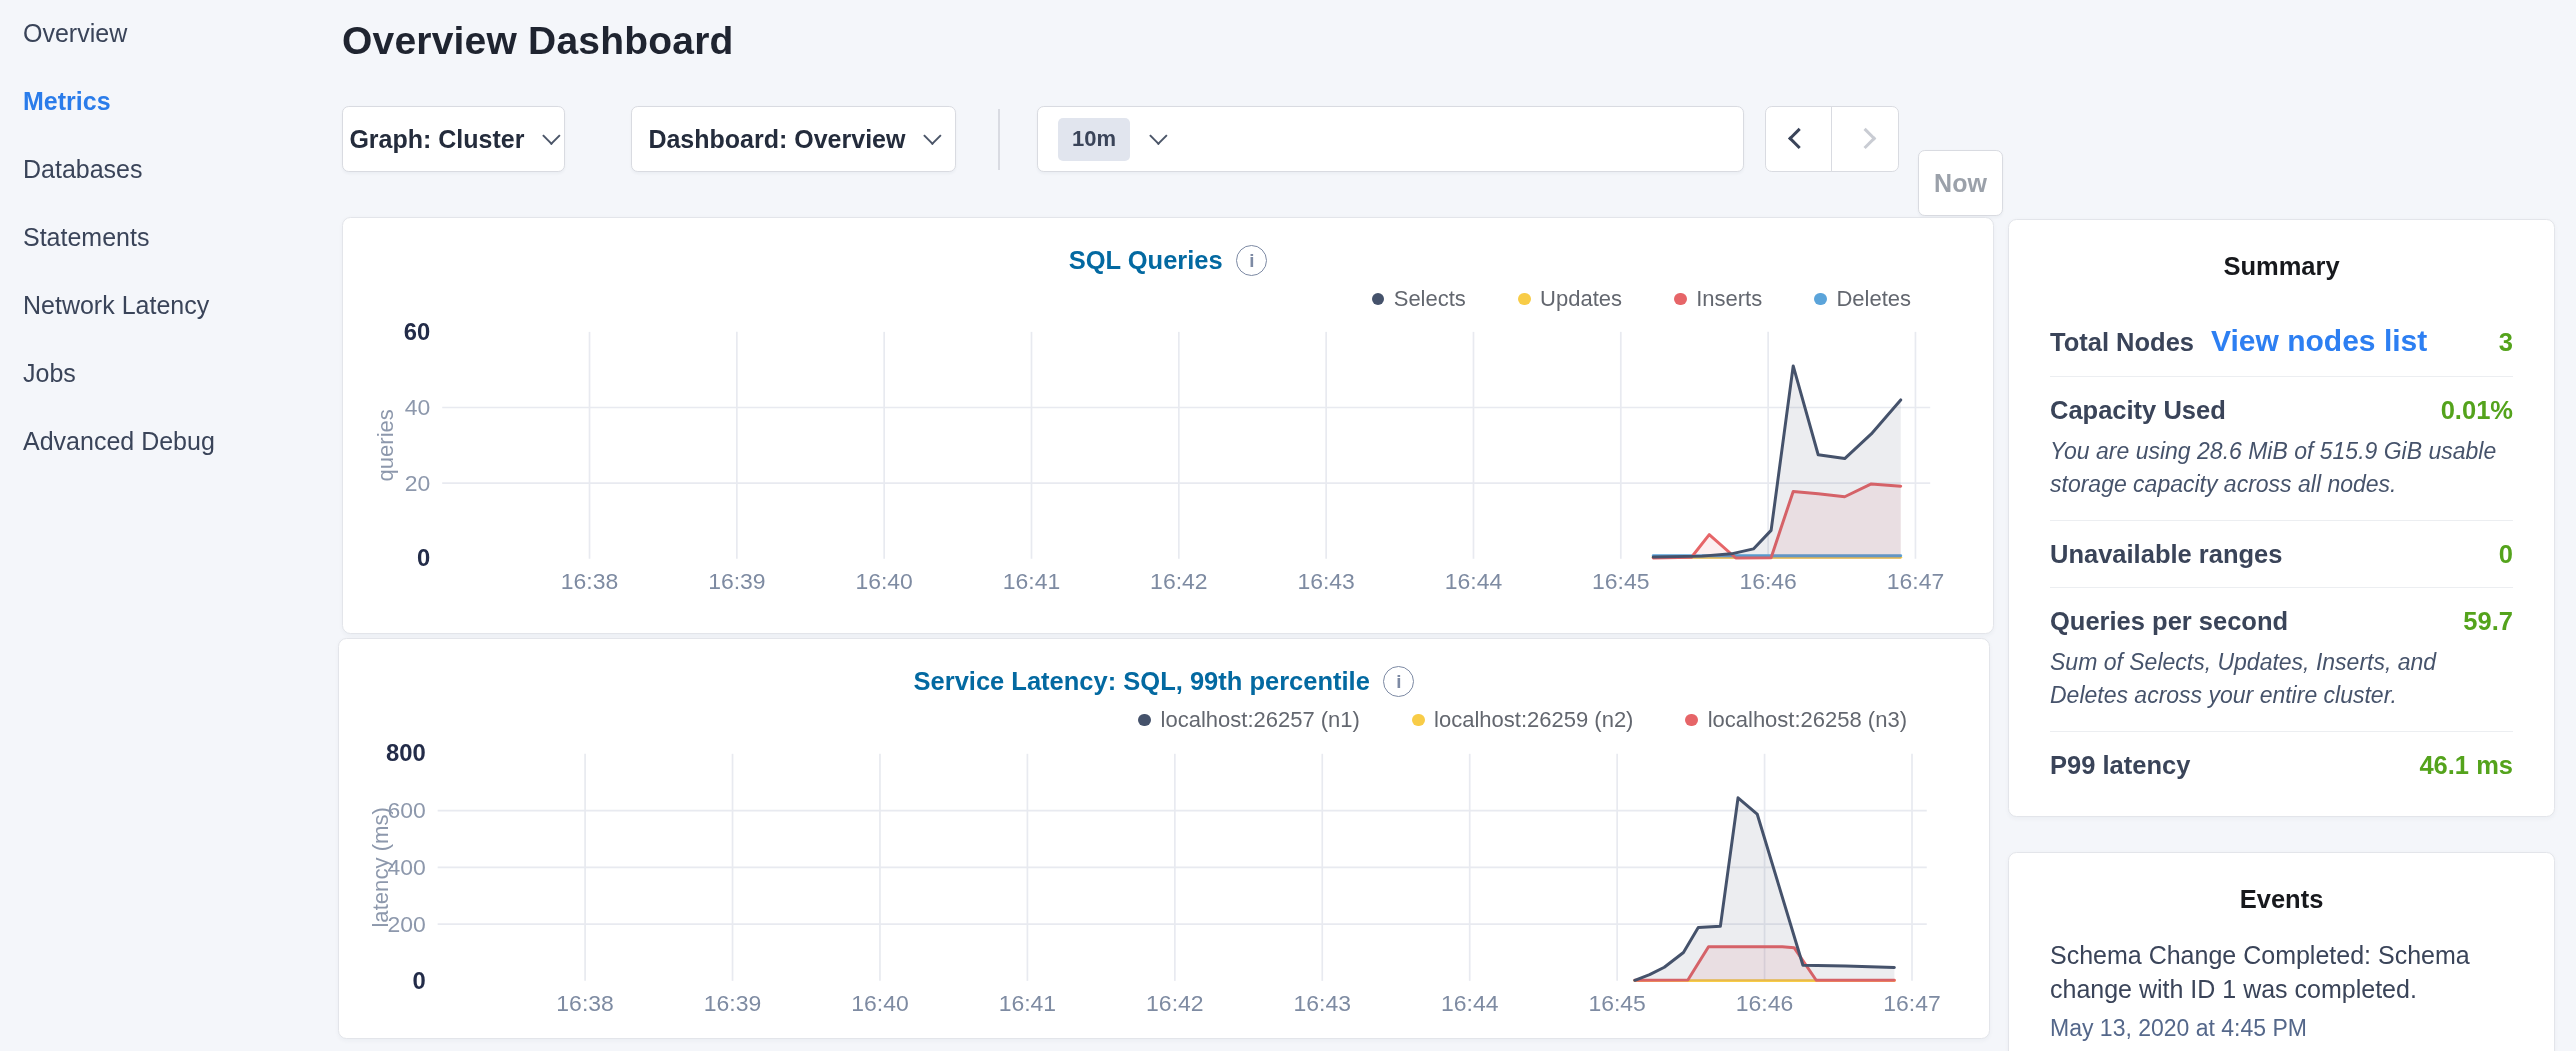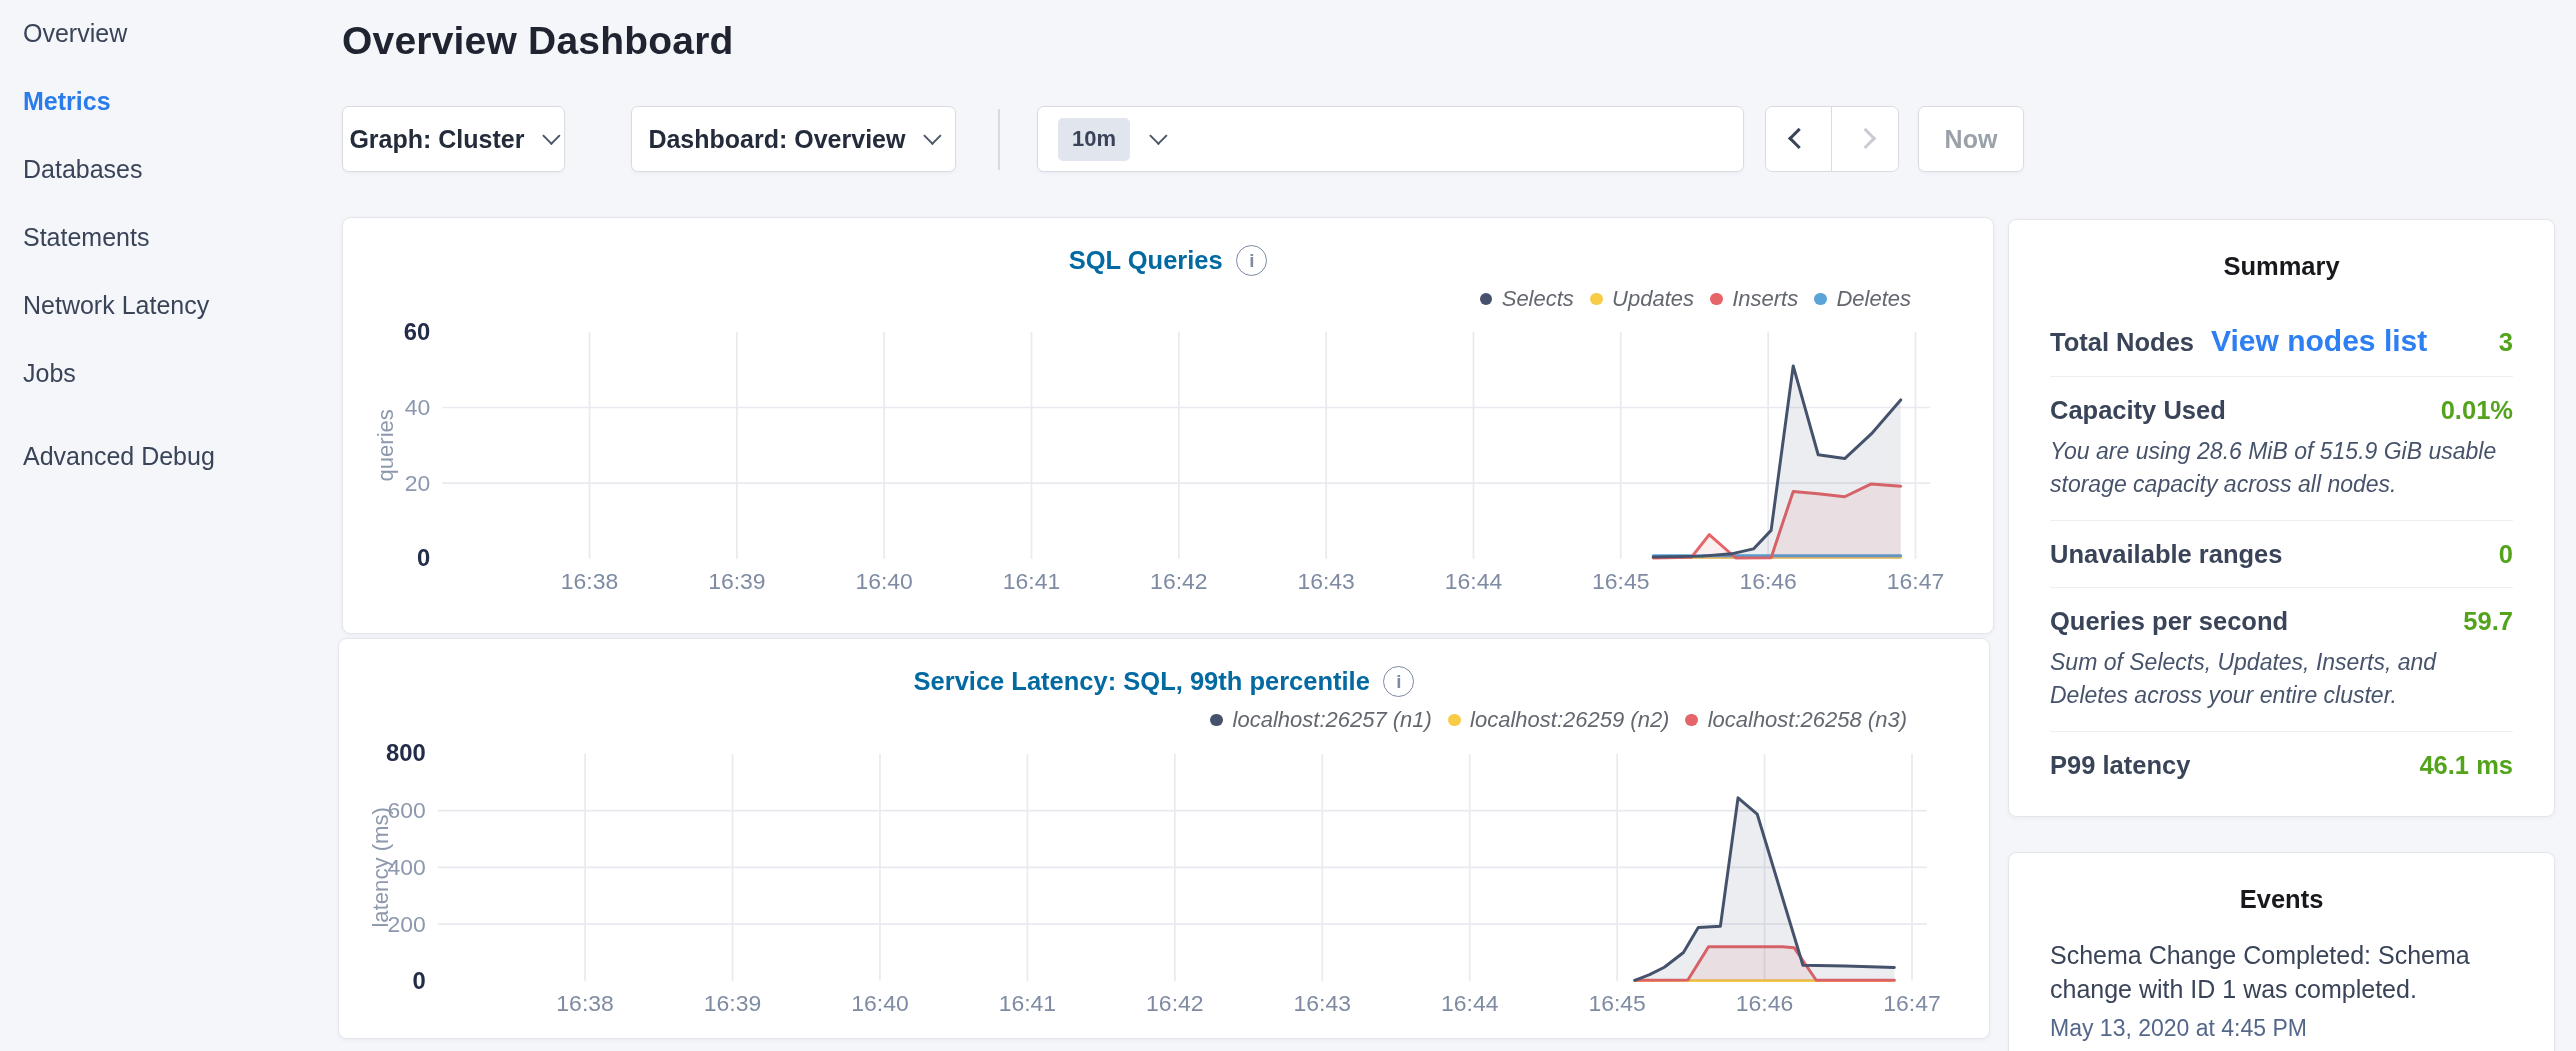--- a/index.html
+++ b/index.html
@@ -12,21 +12,21 @@
   }
   .app { position:relative; width:2576px; height:1051px; }
 
   
   .sidebar { position:absolute; left:0; top:0; width:340px; height:1051px; }
   .sb-item {
     position:absolute; left:23px; font-size:25px; font-weight:500;
     color:#3a4459; cursor:pointer; white-space:nowrap;
   }
   .sb-item.active { color:#2a7cea; font-weight:700; }
-  .sb0{top:18.7px}.sb1{top:87px}.sb2{top:155px}.sb3{top:223px}.sb4{top:291px}.sb5{top:359px}.sb6{top:442px}
+  .sb0{top:18.7px}.sb1{top:87px}.sb2{top:155px}.sb3{top:223px}.sb4{top:291px}.sb5{top:359px}.sb6{top:427px}
 
   
   .page-title {
     position:absolute; left:342px; top:18.7px; font-size:39px; font-weight:700;
     color:#1f2430; letter-spacing:0.2px;
   }
   .tb-box {
     position:absolute; top:106px; height:66px; background:#fff;
     border:1.7px solid #d9dbe1; border-radius:6.8px; display:flex; align-items:center;
     justify-content:center; font-size:25px; font-weight:700; color:#242c3c;
@@ -49,21 +49,21 @@
   .pager-btn {
     width:68px; height:66px; background:#fff; border:1.7px solid #d9dbe1;
     display:flex; align-items:center; justify-content:center; cursor:pointer;
   }
   .pager-btn.prev { border-radius:6.8px 0 0 6.8px; }
   .pager-btn.next { border-radius:0 6.8px 6.8px 0; margin-left:-1.7px; }
   .chev { width:15.3px; height:15.3px; display:inline-block; }
   .chev.left  { border-left:3.4px solid #3a4459; border-bottom:3.4px solid #3a4459; transform:rotate(45deg); }
   .chev.right { border-right:3.4px solid #c9ccd3; border-top:3.4px solid #c9ccd3; transform:rotate(45deg); }
   .now-btn {
-    left:1918px; width:106px; color:#9ba1aa; font-weight:700; cursor:default;
+    left:1918px; width:85px; color:#9ba1aa; font-weight:700; cursor:default;margin-top:44px;
   }
 
   
   .card {
     position:absolute; background:#fff; border:1.7px solid #e3e5ea; border-radius:8.5px;
     box-shadow:0 1.7px 4.3px rgba(30,40,70,0.04);
   }
   .chart-card-1 { left:342px; top:217px; width:1652px; height:417px; }
   .chart-card-2 { left:338px; top:638px; width:1652px; height:401px;padding-left:36px; }
 
@@ -71,21 +71,21 @@
     position:absolute; top:27px; left:0; width:100%;
     display:flex; align-items:center; justify-content:center; gap:13.6px;
   }
   .chart-title { font-size:25.5px; font-weight:700; color:#0369a1; }
   .info-icon {
     width:31px; height:31px; border:1.7px solid #7d8aa4; border-radius:50%;
     color:#7d8aa4; font-size:18.7px; font-weight:700; display:flex;
     align-items:center; justify-content:center; cursor:pointer;
   }
   .legend {
-    position:absolute; top:68px; right:82px; display:flex; gap:16px; align-items:center;font-style:italic;
+    position:absolute; top:68px; right:82px; display:flex; gap:52px; align-items:center;
   }
   .legend-item { display:flex; align-items:center; gap:9.4px; cursor:pointer; }
   .legend-dot { width:12.8px; height:12.8px; border-radius:50%; display:inline-block; }
   .legend-label { font-size:22px; color:#63676f; }
   svg.plot { position:absolute; left:0; top:0; }
   svg.plot .grid { stroke:#e8eaf0; stroke-width:2; }
   svg.plot .xlab { fill:#7e8ba2; font-size:27px; font-family:"Liberation Sans",sans-serif; }
   svg.plot .ylab { fill:#8d98ac; font-size:27px; font-family:"Liberation Sans",sans-serif; }
   svg.plot .ylab-strong { fill:#232c49; font-size:28px; font-weight:700; font-family:"Liberation Sans",sans-serif; }
   svg.plot .ylab-axis { fill:#8d98ac; font-size:26px; font-family:"Liberation Sans",sans-serif; }

